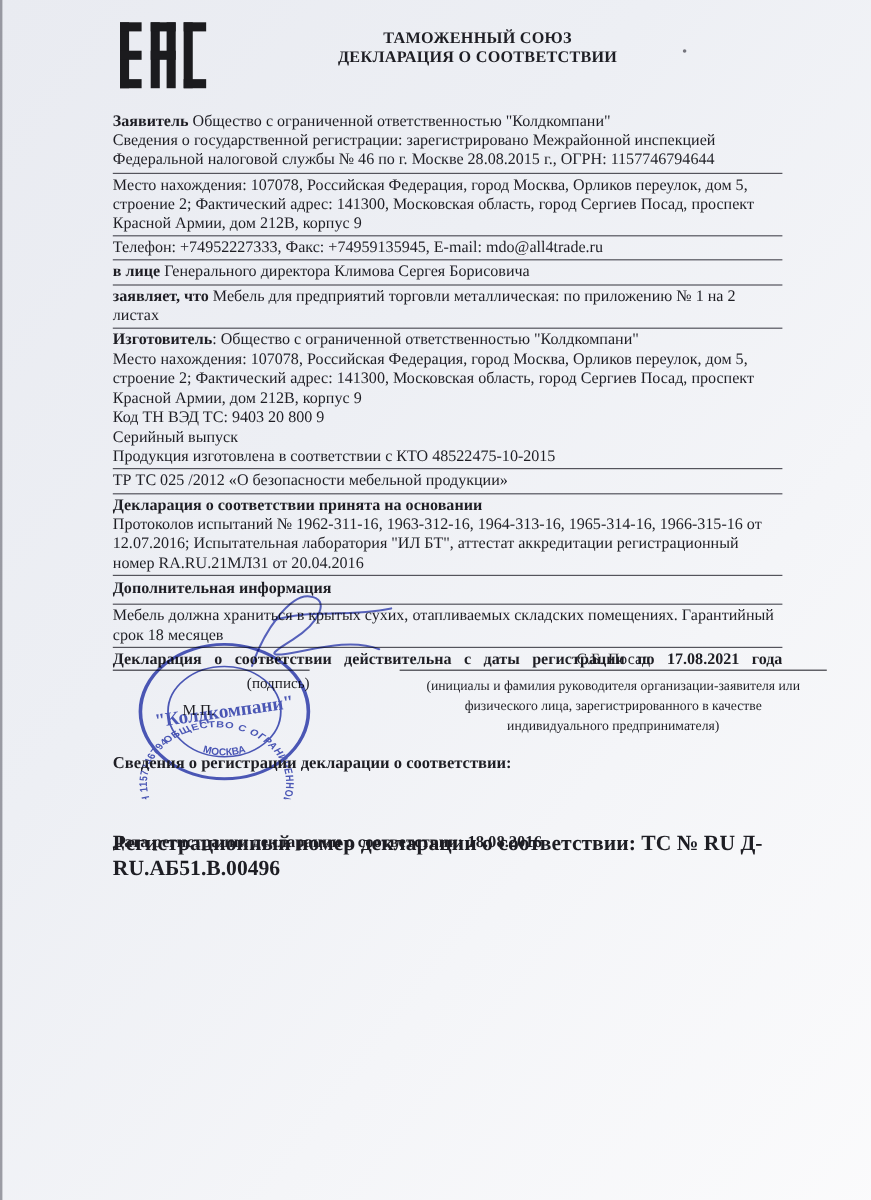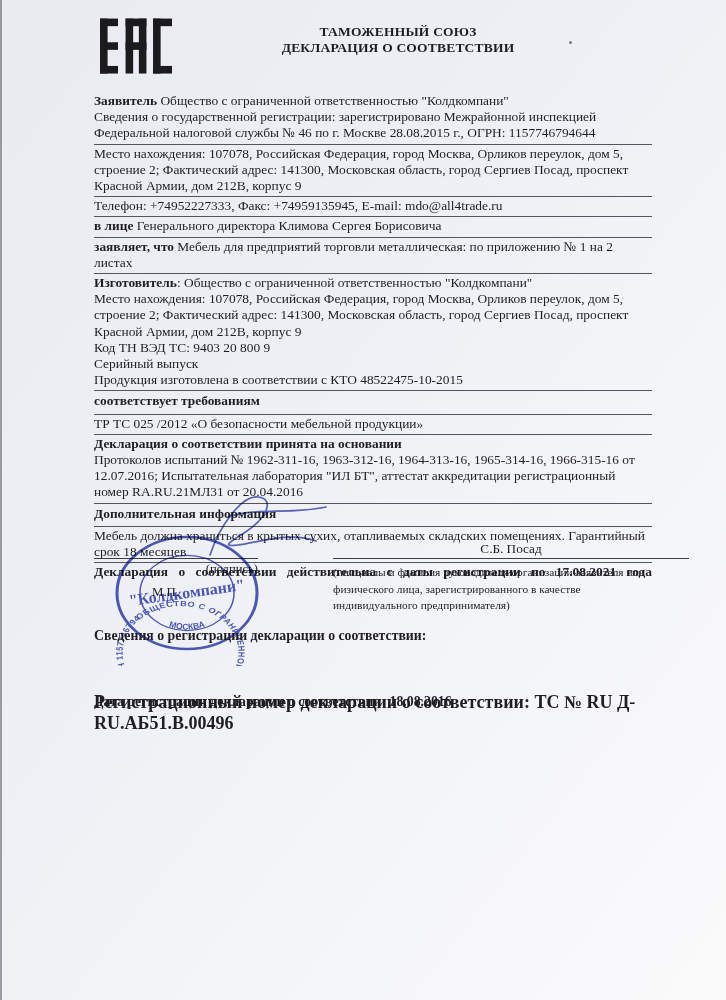--- a/index.html
+++ b/index.html
@@ -33,21 +33,21 @@
   .vrow{font-weight:bold;}
   
   .sigline{position:absolute;border-top:1.2px solid #3c3c44;height:0;}
   .sl-left{left:94px;top:558px;width:164px;}
   .sl-right{left:333px;top:558px;width:356px;}
   .sig-cap{position:absolute;left:94px;top:562px;width:164px;text-align:right;
     font-size:12.6px;}
   .mp{position:absolute;left:152px;top:585px;font-size:12.8px;}
   .head-name{position:absolute;left:333px;top:541px;width:356px;text-align:center;
     font-size:13.2px;}
-  .head-cap{position:absolute;left:333px;top:564px;width:356px;text-align:left;
+  .head-cap{position:absolute;left:333px;top:564px;width:356px;text-align:center;
     font-size:11.4px;line-height:16.6px;}
   
   .stamp{position:absolute;left:100px;top:520px;mix-blend-mode:multiply;opacity:.9;}
   .squiggle{position:absolute;left:192px;top:487px;mix-blend-mode:multiply;opacity:.85;}
   
   .reg-h{position:absolute;left:94px;top:628px;font-weight:bold;font-size:13.8px;}
   .reg-n{position:absolute;left:94px;top:692px;font-weight:bold;font-size:18px;}
   .reg-d{position:absolute;left:94px;top:694px;font-weight:bold;font-size:13.8px;}
 </style>
 </head>
@@ -87,21 +87,20 @@
     <div class="row">Телефон: +74952227333, Факс: +74959135945, E-mail: mdo@all4trade.ru</div>
     <div class="row"><span class="b">в лице</span> <span>Генерального директора Климова Сергея Борисовича</span></div>
     <div class="row"><span class="b">заявляет, что</span> <span>Мебель для предприятий торговли металлическая: по приложению № 1 на 2 листах</span></div>
     <div class="row">
       <div><span class="b">Изготовитель</span><span>: Общество с ограниченной ответственностью "Колдкомпани"</span></div>
       <div>Место нахождения: 107078, Российская Федерация, город Москва, Орликов переулок, дом 5, строение 2; Фактический адрес: 141300, Московская область, город Сергиев Посад, проспект Красной Армии, дом 212В, корпус 9</div>
       <div>Код ТН ВЭД ТС: 9403 20 800 9</div>
       <div>Серийный выпуск</div>
       <div>Продукция изготовлена в соответствии с КТО 48522475-10-2015</div>
     </div>
-    <div class="row hd b">соответствует требованиям</div>
     <div class="row">ТР ТС 025 /2012 «О безопасности мебельной продукции»</div>
     <div class="row">
       <div class="b">Декларация о соответствии принята на основании</div>
       <div>Протоколов испытаний № 1962-311-16, 1963-312-16, 1964-313-16, 1965-314-16, 1966-315-16 от 12.07.2016; Испытательная лаборатория "ИЛ БТ", аттестат аккредитации регистрационный номер RA.RU.21МЛ31 от 20.04.2016</div>
     </div>
     <div class="row hd b">Дополнительная информация</div>
     <div class="row">Мебель должна храниться в крытых сухих, отапливаемых складских помещениях. Гарантийный срок 18 месяцев</div>
     <div class="row last vrow">
       <div class="just">Декларация о соответствии действительна с даты регистрации по 17.08.2021 года</div>
     </div>

